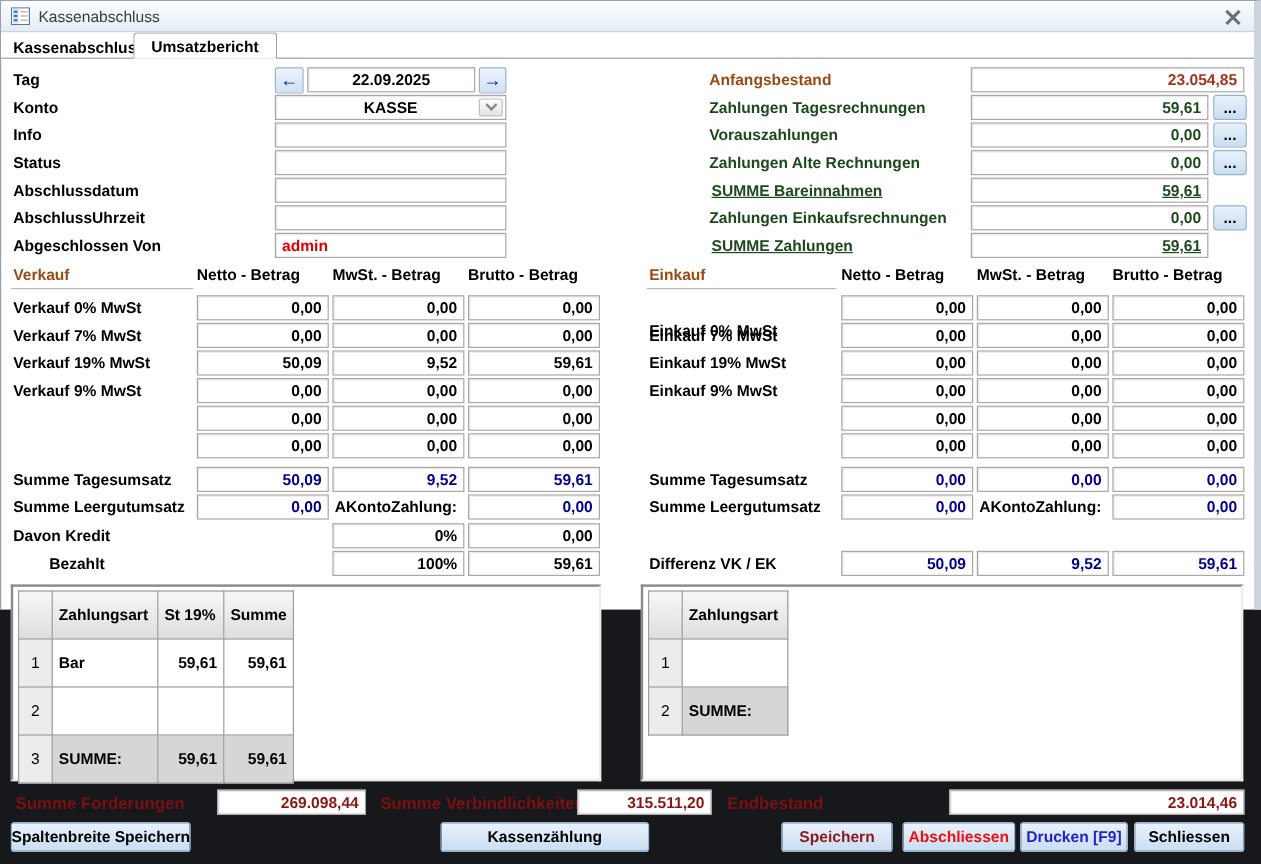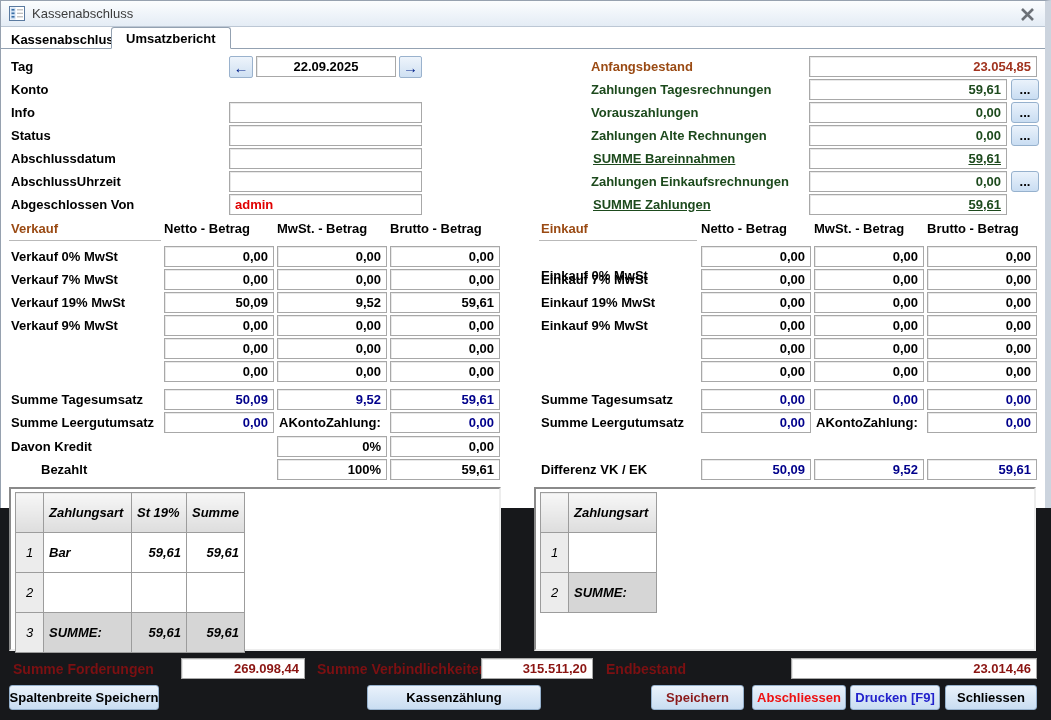--- a/index.html
+++ b/index.html
@@ -81,21 +81,21 @@
   }
   .chev { width:7px; height:7px; border-right:2px solid #8a8a8a; border-bottom:2px solid #8a8a8a; transform:rotate(45deg); margin-top:-4px; }
   .sec-underline { position:absolute; height:0; border-top:1px solid #b9b9b9; }
   .gridbox {
     position:absolute; background:#fff;
     border:2px solid; border-color:#8a8a8a #ededed #ededed #8a8a8a;
   }
   table.grid { position:absolute; border-collapse:collapse; font-size:13px; }
   table.grid th, table.grid td {
     border:1px solid #9c9c9c; padding:12px 5px; height:20px;
-    font-weight:bold; color:#000; background:#fff;font-style:italic;
+    font-weight:bold; color:#000; background:#fff;
   }
   table.grid th {
     height:30px; background:linear-gradient(#f7f7f7,#dddddd);
     font-weight:bold; text-align:left;
   }
   table.grid td.rownum { background:#ececec; text-align:center; font-weight:normal; width:28px; }
   table.grid th.corner { background:linear-gradient(#f7f7f7,#dddddd); }
   table.grid td.val { text-align:right; }
   table.grid tr.sumrow td { background:#d6d6d6; }
   table.grid tr.sumrow td.rownum { background:#ececec; }
@@ -131,20 +131,26 @@
   <div class="lbl" style="left:10px;top:58px;">Tag</div>
   <div class="navbtn" style="left:228px;top:55px;">
       <span>←</span>
     </div>
   <div class="fld ctr" style="left:255px;top:55px;width:140px;">22.09.2025</div>
   <div class="navbtn" style="left:398px;top:55px;width:23px;">
       <span>→</span>
     </div>
 
   <div class="lbl" style="left:10px;top:81px;">Konto</div>
+  <div class="fld ctr" style="left:228px;top:78px;width:193px;">
+    <span style="margin:0 auto;">KASSE</span>
+    <span class="combo-chevron">
+        <span class="chev"></span>
+      </span>
+  </div>
 
   <div class="lbl" style="left:10px;top:104px;">Info</div>
   <div class="fld" style="left:228px;top:101px;width:193px;"></div>
 
   <div class="lbl" style="left:10px;top:127px;">Status</div>
   <div class="fld" style="left:228px;top:124px;width:193px;"></div>
 
   <div class="lbl" style="left:10px;top:150px;">Abschlussdatum</div>
   <div class="fld" style="left:228px;top:147px;width:193px;"></div>
 

